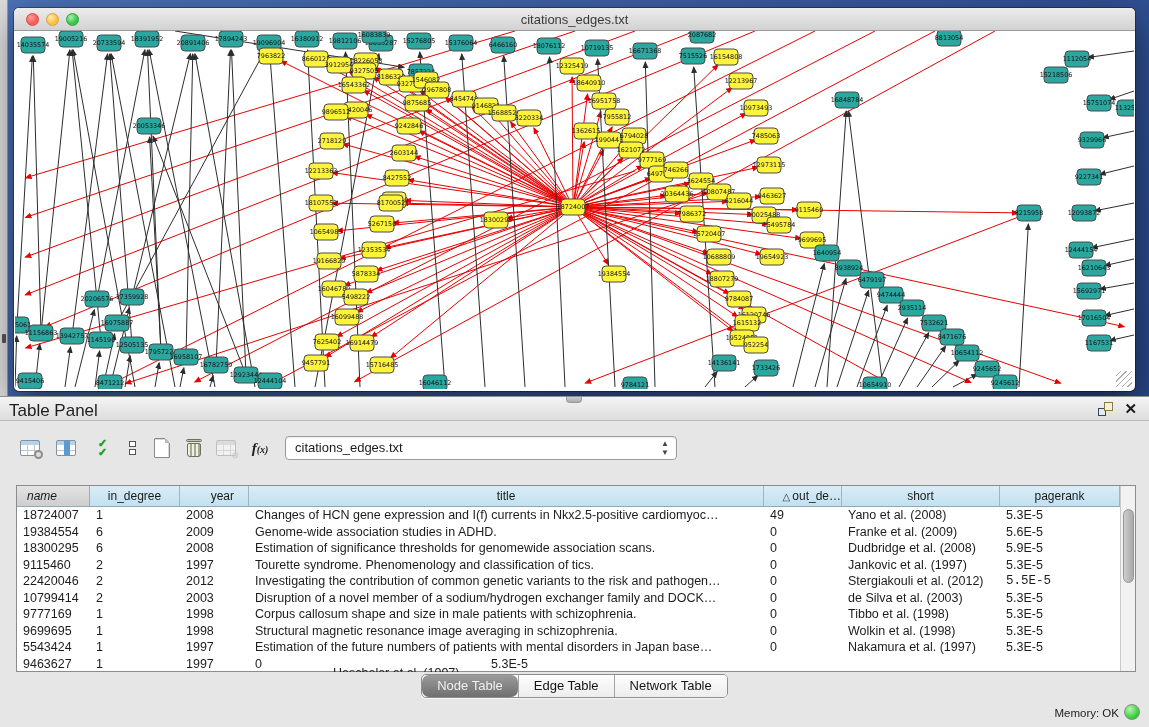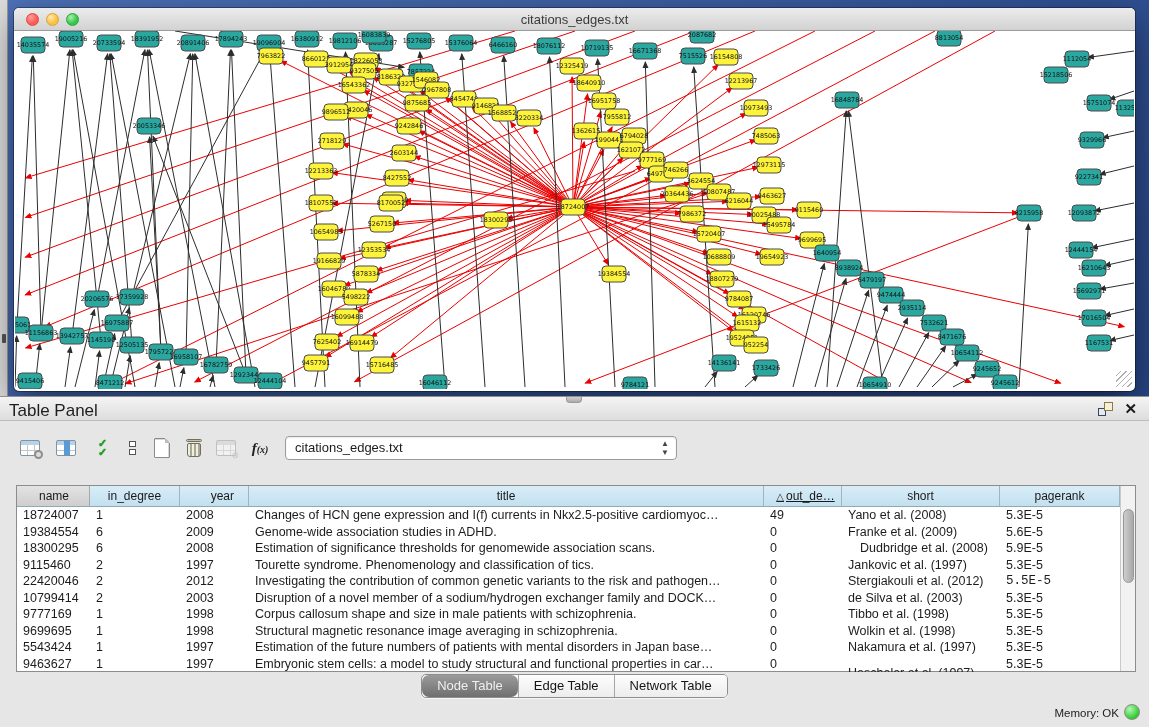--- a/index.html
+++ b/index.html
@@ -88,24 +88,24 @@
     line-height:9px; text-align:center; }
 
   .table-box { position:absolute; left:16px; top:88px; width:1120px; height:187px;
     background:#fff; border:1px solid #8c8c8c; display:flex; }
   .grid { width:1103px; }
   .hrow { display:flex; height:21px; border-bottom:1px solid #8fa9b6; }
   .hcell { background:linear-gradient(#d9edf8,#c2e0ef); border-right:1px solid #9ab7c5;
     font-size:12px; color:#1a1a1a; line-height:20px; text-align:center;
     overflow:hidden; white-space:nowrap; cursor:pointer; }
   .hcell.name { background:linear-gradient(#e3e3e3,#cecece); border-right:1px solid #a9a9a9;
-    text-align:right; padding-right:20px; }
+    text-align:right; padding-right:32px;font-style:italic; }
   .hcell.year { text-align:right; padding-right:14px; }
   .hcell .tri { font-size:10px; color:#333; margin-right:2px; }
-  .hcell.sorted { text-align:center; padding-left:6px;text-decoration:underline; }
+  .hcell.sorted { text-align:right; padding-left:6px; }
   .trow { display:flex; height:16.5px; }
   .tcell { font-size:12.5px; color:#1c1c1c; line-height:16px; padding-left:6px;
     overflow:hidden; white-space:nowrap; }
   .vscroll { width:16px; background:#f2f2f2; border-left:1px solid #c9c9c9; position:relative; }
   .vscroll .thumb { position:absolute; left:2px; top:23px; width:11px; height:74px;
     border-radius:6px; background:linear-gradient(90deg,#cdcdcd,#a9a9a9); border:1px solid #979797; cursor:pointer; }
 
   .tabs { position:absolute; left:0; right:0; top:277px; display:flex; justify-content:center; }
   .seg { display:flex; border:1px solid #8e8e8e; border-radius:5px; overflow:hidden;
     background:#fbfbfb; box-shadow:0 1px 1px rgba(255,255,255,.7); }
@@ -951,21 +951,21 @@
             <div class="tcell" style="width: 78px;">0</div>
             <div class="tcell" style="width: 158px;">Franke et al. (2009)</div>
             <div class="tcell" style="width: 120px;">5.6E-5</div>
           </div>
           <div class="trow">
             <div class="tcell" style="width: 73px;">18300295</div>
             <div class="tcell" style="width: 90px;">6</div>
             <div class="tcell" style="width: 69px;">2008</div>
             <div class="tcell" style="width: 515px;">Estimation of significance thresholds for genomewide association scans.</div>
             <div class="tcell" style="width: 78px;">0</div>
-            <div class="tcell" style="width: 158px; text-align: center;">Dudbridge et al. (2008)</div>
+            <div class="tcell" style="width: 158px;">Dudbridge et al. (2008)</div>
             <div class="tcell" style="width: 120px;">5.9E-5</div>
           </div>
           <div class="trow">
             <div class="tcell" style="width: 73px;">9115460</div>
             <div class="tcell" style="width: 90px;">2</div>
             <div class="tcell" style="width: 69px;">1997</div>
             <div class="tcell" style="width: 515px;">Tourette syndrome. Phenomenology and classification of tics.</div>
             <div class="tcell" style="width: 78px;">0</div>
             <div class="tcell" style="width: 158px;">Jankovic et al. (1997)</div>
             <div class="tcell" style="width: 120px;">5.3E-5</div>
@@ -1012,21 +1012,20 @@
             <div class="tcell" style="width: 69px;">1997</div>
             <div class="tcell" style="width: 515px;">Estimation of the future numbers of patients with mental disorders in Japan base…</div>
             <div class="tcell" style="width: 78px;">0</div>
             <div class="tcell" style="width: 158px;">Nakamura et al. (1997)</div>
             <div class="tcell" style="width: 120px;">5.3E-5</div>
           </div>
           <div class="trow">
             <div class="tcell" style="width: 73px;">9463627</div>
             <div class="tcell" style="width: 90px;">1</div>
             <div class="tcell" style="width: 69px;">1997</div>
-            <div class="tcell" style="width: 515px;">Embryonic stem cells: a model to study structural and functional properties in car…</div>
             <div class="tcell" style="width: 78px;">0</div>
             <div class="tcell" style="width: 158px; margin-top: 9px;">Hescheler et al. (1997)</div>
             <div class="tcell" style="width: 120px;">5.3E-5</div>
           </div>
         </div>
     </div>
     <div class="vscroll">
         <div class="thumb"></div>
       </div>
   </div>

